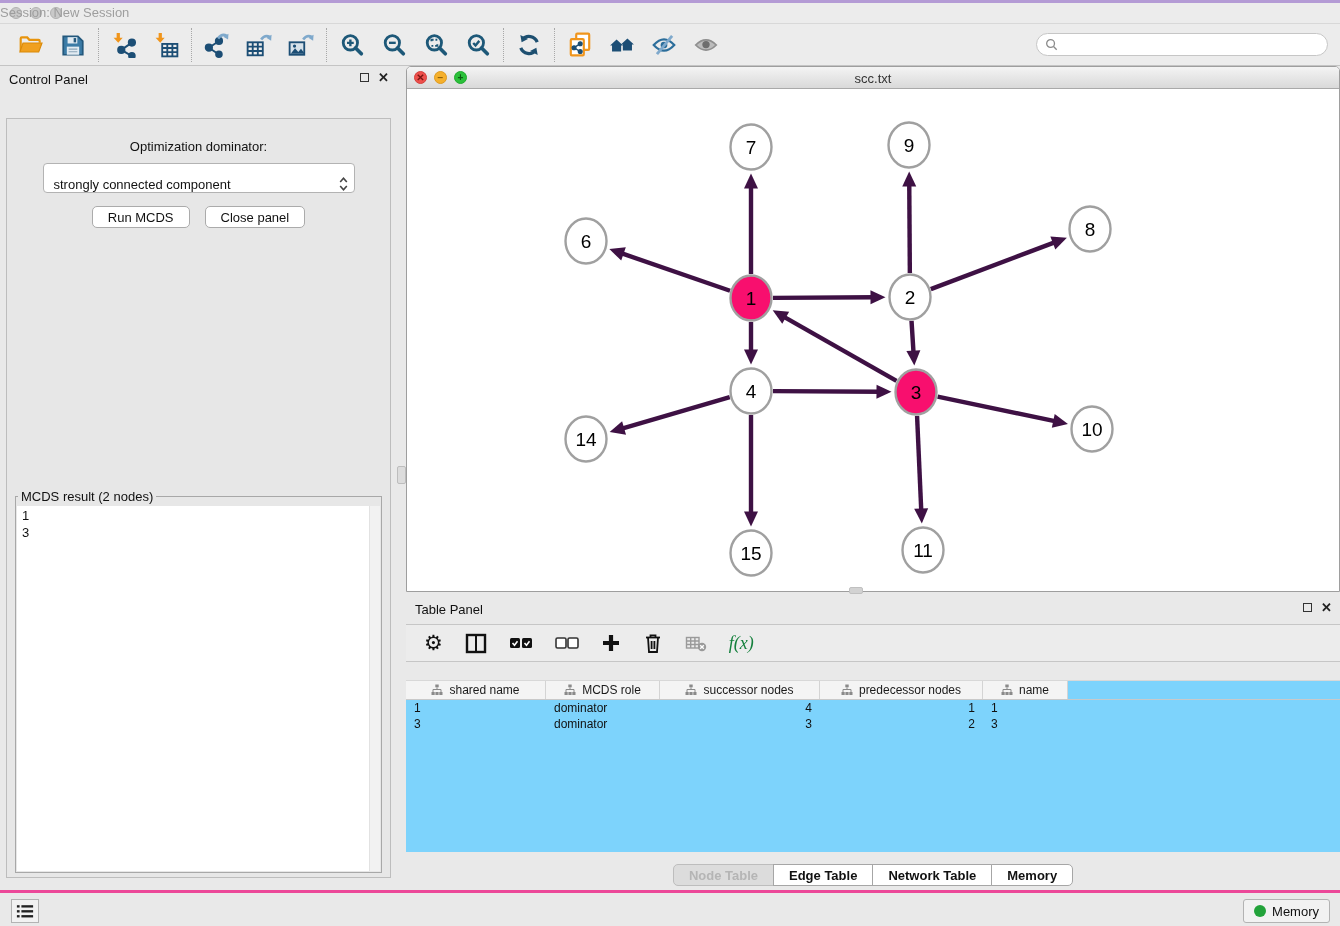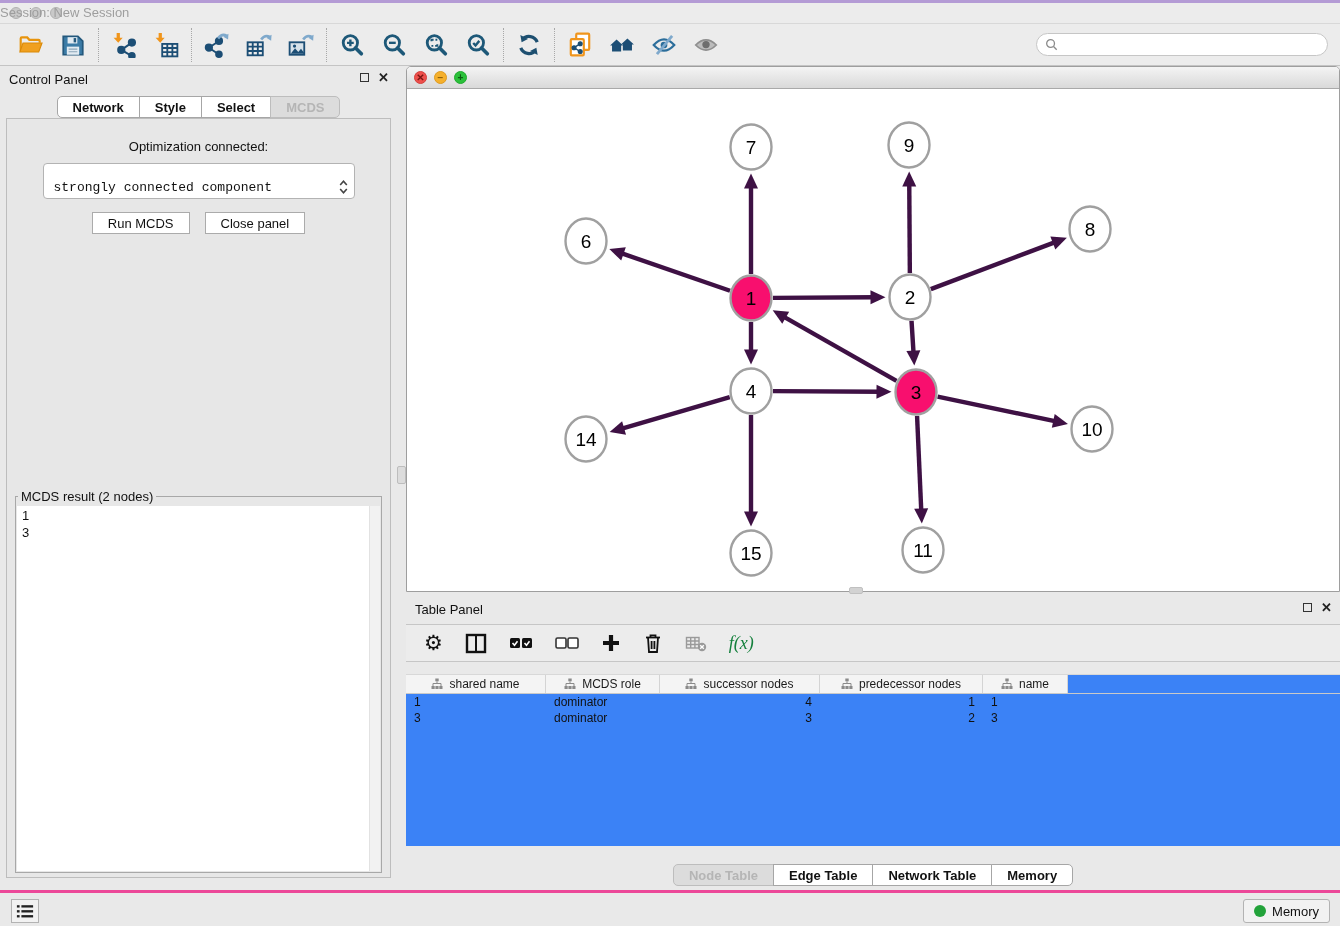--- a/index.html
+++ b/index.html
@@ -33,24 +33,24 @@
   .float-ic { width:9px; height:9px; border:1.5px solid #333; display:inline-block; }
   .close-ic { font-size:13px; font-weight:bold; color:#222; line-height:11px; }
   .tabrow { display:flex; justify-content:center; }
   .cp-tabs { position:absolute; left:0; right:0; top:30px; }
   .tab { height:22px; padding:0 15px; background:#fff; border:1px solid #a6a6a6; margin-left:-1px; font-size:13px; font-weight:600; color:#111; display:flex; align-items:center; }
   .tab:first-child { border-radius:5px 0 0 5px; margin-left:0; }
   .tab:last-child { border-radius:0 5px 5px 0; }
   .tab.active-gray { background:#dcdcdc; color:#b5b5b5; border-color:#bdbdbd; }
   .cp-content { position:absolute; left:6px; right:6px; top:52px; bottom:12px; background:#e7e7e7; border:1px solid #bdbdbd; }
   .opt-label { margin-top:20px; text-align:center; font-size:13px; color:#111; }
-  .dropdown { margin:9px auto 0; width:312px; height:36px; background:#fff; border:1px solid #b3b3b3; border-radius:4px; display:flex; align-items:center; padding:12px 6px 0 10px;font-family:Liberation Mono, monospace; }
+  .dropdown { margin:9px auto 0; width:312px; height:30px; background:#fff; border:1px solid #b3b3b3; border-radius:4px; display:flex; align-items:center; padding:12px 6px 0 10px; }
   .dropdown .val { flex:1; font-size:13px; color:#111; }
   .btn-row { display:flex; justify-content:center; gap:15px; margin-top:13px; }
-  .btn { height:22px; padding:0 15px; background:#fff; border:1px solid #ababab; border-radius:0; font-size:13px; color:#111; display:flex; align-items:center; }
+  .btn { height:22px; padding:0 15px; background:#fff; border:1px solid #ababab; border-radius:5px; font-size:13px; color:#111; display:flex; align-items:center; }
   fieldset.mcds-box { position:absolute; left:8px; right:8px; top:370px; bottom:4px; border:1px solid #a8a8a8; }
   fieldset.mcds-box legend { font-size:13px; color:#111; padding:0 3px; margin-left:2px; }
   .result-area { position:absolute; left:1px; right:1px; top:2px; bottom:1px; background:#fff; }
   .result-text { font-size:13px; color:#111; padding:1px 5px; line-height:17px; white-space:pre; }
   .result-scroll { position:absolute; right:0; top:0; bottom:0; width:11px; background:#f2f2f2; border-left:1px solid #e2e2e2; }
   
   .v-grip { position:absolute; left:397px; top:400px; width:9px; height:18px; background:#dcdcdc; border:1px solid #bdbdbd; border-radius:2px; }
   .h-grip { position:absolute; left:849px; top:521px; width:14px; height:7px; background:#d2d2d2; border:1px solid #c0c0c0; border-radius:2px; }
   
   .net-window { position:absolute; left:406px; top:0; width:934px; height:526px; border:1px solid #9e9e9e; border-radius:5px 5px 0 0; overflow:hidden; background:#fff; }
@@ -61,21 +61,21 @@
   .nw-yellow { background:#f5b02c; border:1px solid #dd9a21; color:#8a5d07; }
   .nw-green { background:#2bc03a; border:1px solid #1faa2e; color:#0b5d12; }
   .nw-title { position:absolute; left:0; right:0; top:4px; text-align:center; font-size:13px; color:#333; }
   .nw-canvas { position:absolute; left:0; top:22px; right:0; bottom:0; background:#fff; }
   
   .table-panel { position:absolute; left:406px; top:530px; width:934px; height:294px; background:#e9e9e9; }
   .tp-toolbar { position:absolute; left:0; right:0; top:28px; height:38px; background:#ececec; border-top:1px solid #c6c6c6; border-bottom:1px solid #c6c6c6; display:flex; align-items:center; padding-left:18px; gap:22px; }
   .tp-ic { display:flex; align-items:center; justify-content:center; height:24px; }
   .gear-glyph { font-size:21px; color:#111; line-height:22px; }
   .fx-glyph { font-family:"Liberation Serif",serif; font-style:italic; font-size:18px; color:#15803d; }
-  .tp-table { position:absolute; left:0; right:0; top:78px; height:172px; background:#3b82f6; overflow:hidden; }
+  .tp-table { position:absolute; left:0; right:0; top:84px; height:172px; background:#7dd3fc; overflow:hidden; }
   .thead { display:flex; height:20px; border-bottom:1px solid #c9c9c9; border-top:1px solid #d8d8d8; }
   .th { background:#f4f4f4; border-right:1px solid #d4d4d4; display:flex; align-items:center; justify-content:center; gap:6px; font-size:12px; color:#1a1a1a; }
   .tr { display:flex; height:16px; }
   .td { font-size:12px; color:#111; padding:1px 8px 0; }
   .td.r { text-align:right; }
   .tp-tabs { position:absolute; left:0; right:0; top:268px; }
   
   .statusbar { position:absolute; left:0; top:890px; width:1340px; height:36px; background:#e9e9e9; border-top:3px solid #ec4899; }
   .list-btn { position:absolute; left:11px; top:6px; width:28px; height:24px; background:#f2f2f2; border:1px solid #b3b3b3; display:flex; align-items:center; justify-content:center; }
   .memory-btn { position:absolute; right:10px; top:6px; height:24px; padding:0 10px; background:#f2f2f2; border:1px solid #b3b3b3; border-radius:3px; display:flex; align-items:center; gap:6px; font-size:13px; color:#111; }
@@ -250,28 +250,22 @@
 <div class="workspace">
 
   <div class="control-panel">
     <div class="panel-header">
       <span class="panel-title">Control Panel</span>
       <span class="panel-icons">
         <span class="float-ic"></span>
         <span class="close-ic">✕</span>
       </span>
     </div>
-    <div class="cp-tabs tabrow" id="cp-tabs">
-        <div class="tab">Network</div>
-        <div class="tab">Style</div>
-        <div class="tab">Select</div>
-        <div class="tab active-gray">MCDS</div>
-      </div>
     <div class="cp-content">
-      <div class="opt-label">Optimization connected:</div>
+      <div class="opt-label">Optimization dominator:</div>
       <div class="dropdown">
         <span class="val">strongly connected component</span>
         <svg width="9" height="16" viewBox="0 0 9 16">
             <path d="M1.2 6 L4.5 2.2 L7.8 6 M1.2 10 L4.5 13.8 L7.8 10" stroke="#444" stroke-width="1.6" fill="none"></path>
           </svg>
       </div>
       <div class="btn-row">
         <div class="btn">Run MCDS</div>
         <div class="btn">Close panel</div>
       </div>
@@ -288,20 +282,21 @@
 
   <div class="v-grip"></div>
 
   <div class="net-window">
     <div class="nw-titlebar">
       <div class="nw-lights">
         <span class="nw-light nw-red">✕</span>
         <span class="nw-light nw-yellow">−</span>
         <span class="nw-light nw-green">+</span>
       </div>
+      <div class="nw-title">scc.txt</div>
     </div>
     <div class="nw-canvas">
       <svg id="graph-svg" width="934" height="504" viewBox="0 0 934 504">
           <g>
             <line x1="344" y1="185" x2="344" y2="95.5" stroke="#3e1144" stroke-width="4.4"></line>
             <polygon points="344,84.5 351,99.5 337,99.5" fill="#3e1144"></polygon>
           </g>
           <g>
             <line x1="323.0279279243977" y1="201.75510237388286" x2="212.7321398494207" y2="163.65292103889078" stroke="#3e1144" stroke-width="4.4"></line>
             <polygon points="202.33504758927234,160.06119825811226 218.79854244087915,158.34267061180674 214.22725890170648,171.5753334883592" fill="#3e1144"></polygon>

